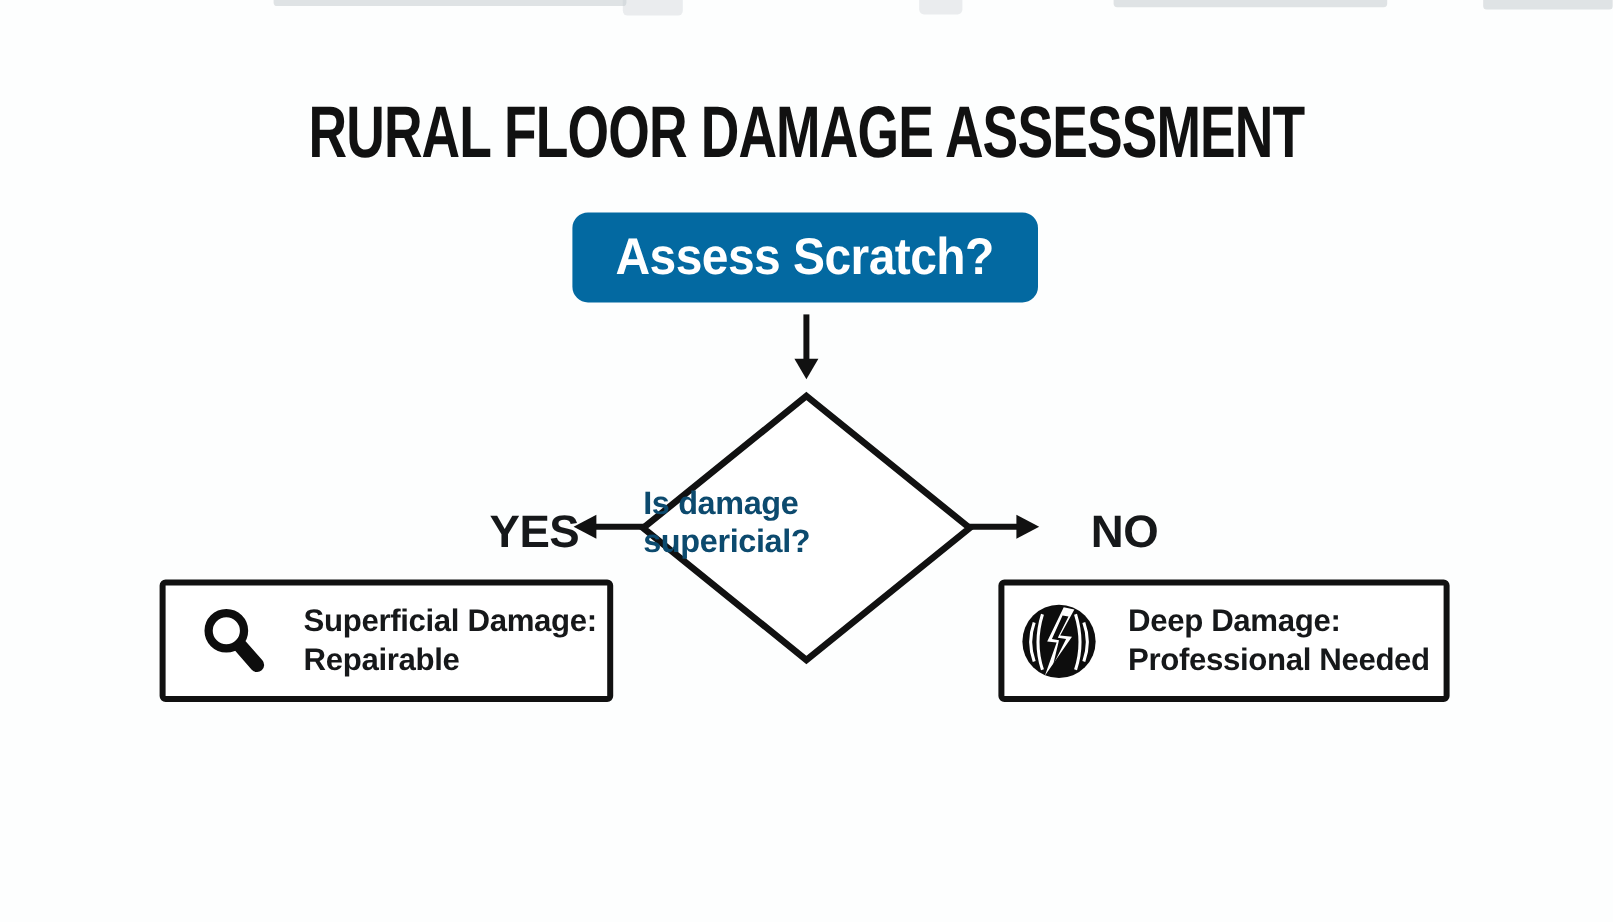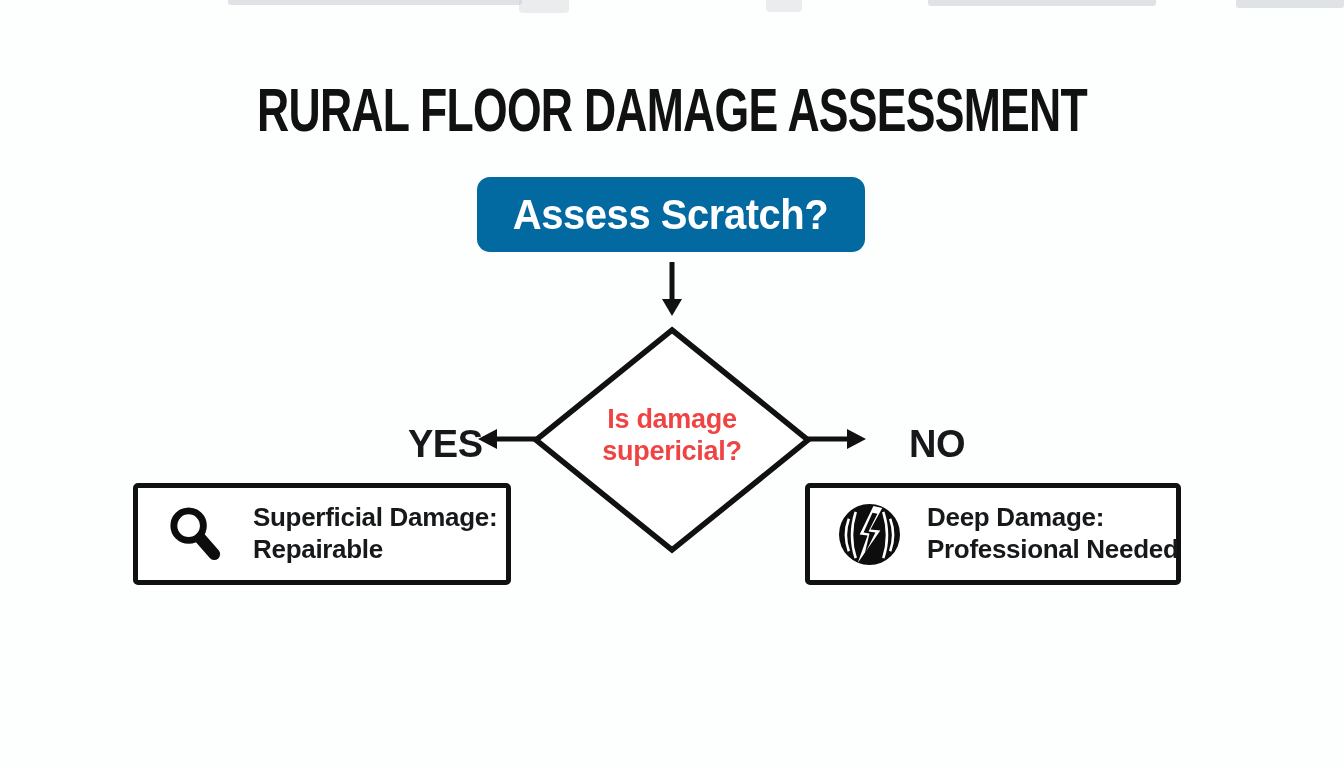--- a/index.html
+++ b/index.html
@@ -35,39 +35,39 @@
   }
   .start-node span {
     color: #fff; font-size: 43px; font-weight: bold; letter-spacing: -0.5px;
     transform: scaleX(.93); white-space: nowrap;
   }
 
   .connectors { position: absolute; left: 0; top: 0; width: 1344px; height: 768px; }
 
   .decision-label {
     position: absolute; left: 536px; top: 403px; width: 272px;
-    text-align: center; font-size: 27px; font-weight: bold; color: #ef4444;
+    text-align: left; font-size: 27px; font-weight: bold; color: #0c4a6e;
     line-height: 1.2; letter-spacing: -0.3px;
   }
 
   .branch-label {
     position: absolute; top: 423px;
     font-size: 38px; font-weight: bold; color: #16181a; letter-spacing: -0.5px;
   }
   .branch-yes { left: 408px; width: 58px; text-align: right; }
   .branch-no  { left: 909px; }
 
   .outcome {
     position: absolute; top: 483px; height: 102px;
     box-sizing: border-box;
     border: 5px solid #111; border-radius: 5px; background: #fff;
     display: flex; align-items: center;
   }
   .outcome-left  { left: 133px; width: 378px; padding-left: 26px; }
-  .outcome-right { left: 805px; width: 376px; padding-left: 28px; }
+  .outcome-right { left: 832px; width: 376px; padding-left: 14px; }
   .outcome .icon-wrap { flex: 0 0 auto; width: 63px; height: 63px; }
   .outcome .icon-wrap svg { width: 63px; height: 63px; display: block; }
   .outcome-text {
     margin-left: 26px;
     font-size: 26px; font-weight: bold; color: #16181a;
     line-height: 1.22; letter-spacing: -0.3px; white-space: nowrap;
   }
 </style>
 </head>
 <body>

